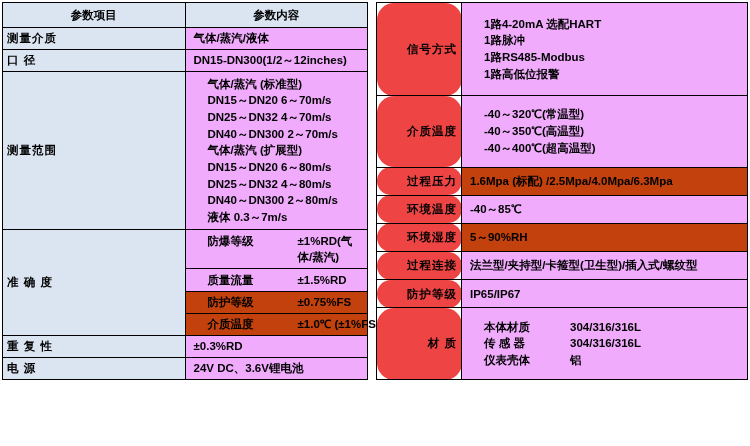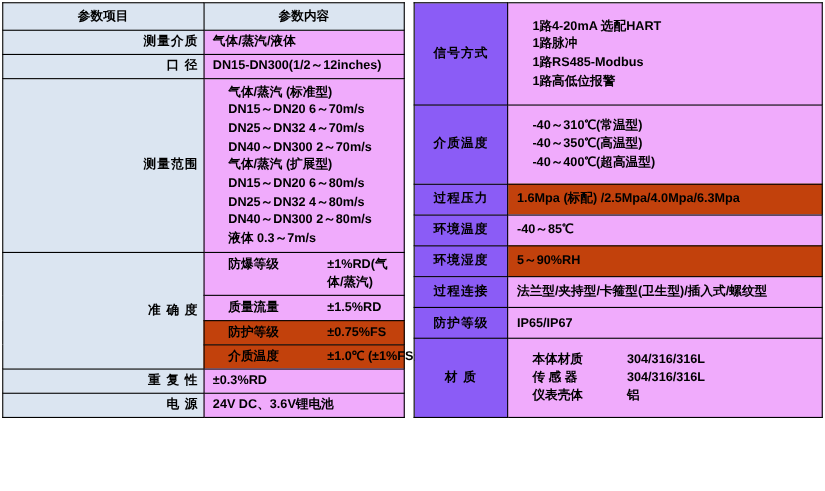--- a/index.html
+++ b/index.html
@@ -45,31 +45,32 @@
   }
   .hdr {
     background: #dbe5f1;
     text-align: center;
     font-size: 11.5px;
     font-weight: bold;
     height: 20px;
   }
   .lbl {
     background: #dbe5f1;
+    text-align: left;
+    width: 74px;
+    font-weight: bold;
+    letter-spacing: 1px;
+  }
+  .lbl-r {
+    background: #ef4444;
     text-align: right;
-    width: 74px;
+    width: 76px;
     font-weight: bold;
     letter-spacing: 1px;
-  }
-  .lbl-r {
-    background: #8b5cf6;
-    text-align: center;
-    width: 76px;
-    font-weight: bold;
-    letter-spacing: 1px;
+    border-radius: 17px;
   }
   .val {
     background: #f0abfc;
     text-align: left;
     padding-left: 8px;
   }
   .val-ind {
     padding-left: 14px;
   }
   .sub {
@@ -190,21 +191,21 @@
           <span class="sub val-ind">1路4-20mA 选配HART</span>
           <span class="sub val-ind">1路脉冲</span>
           <span class="sub val-ind">1路RS485-Modbus</span>
           <span class="sub val-ind">1路高低位报警</span>
         </td>
       </tr>
 
       <tr>
         <td class="lbl-r">介质温度</td>
         <td class="val">
-          <span class="sub val-ind">-40～310℃(常温型)</span>
+          <span class="sub val-ind">-40～320℃(常温型)</span>
           <span class="sub val-ind">-40～350℃(高温型)</span>
           <span class="sub val-ind">-40～400℃(超高温型)</span>
         </td>
       </tr>
 
       <tr>
         <td class="lbl-r">过程压力</td>
         <td class="val hl">
           <span class="sub">1.6Mpa (标配) /2.5Mpa/4.0Mpa/6.3Mpa</span>
         </td>

